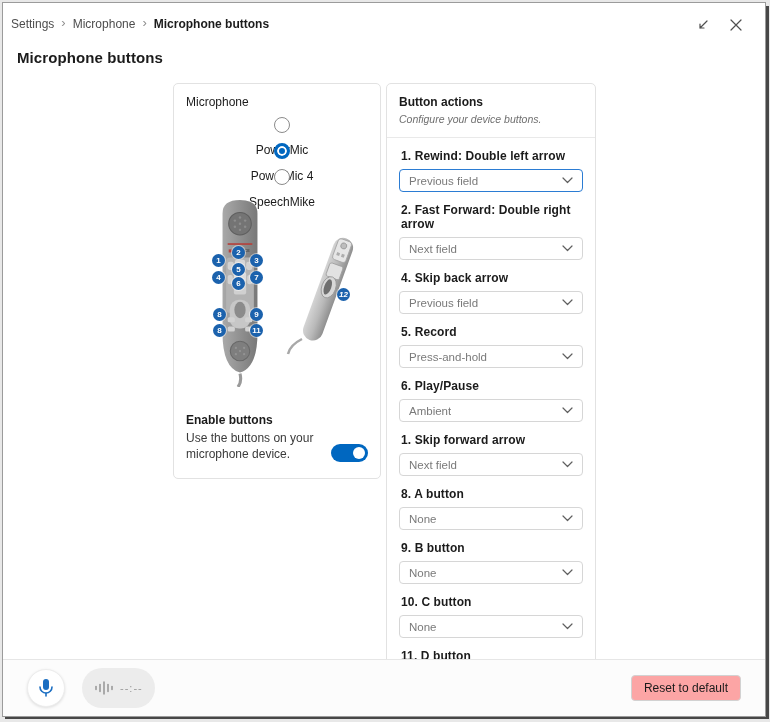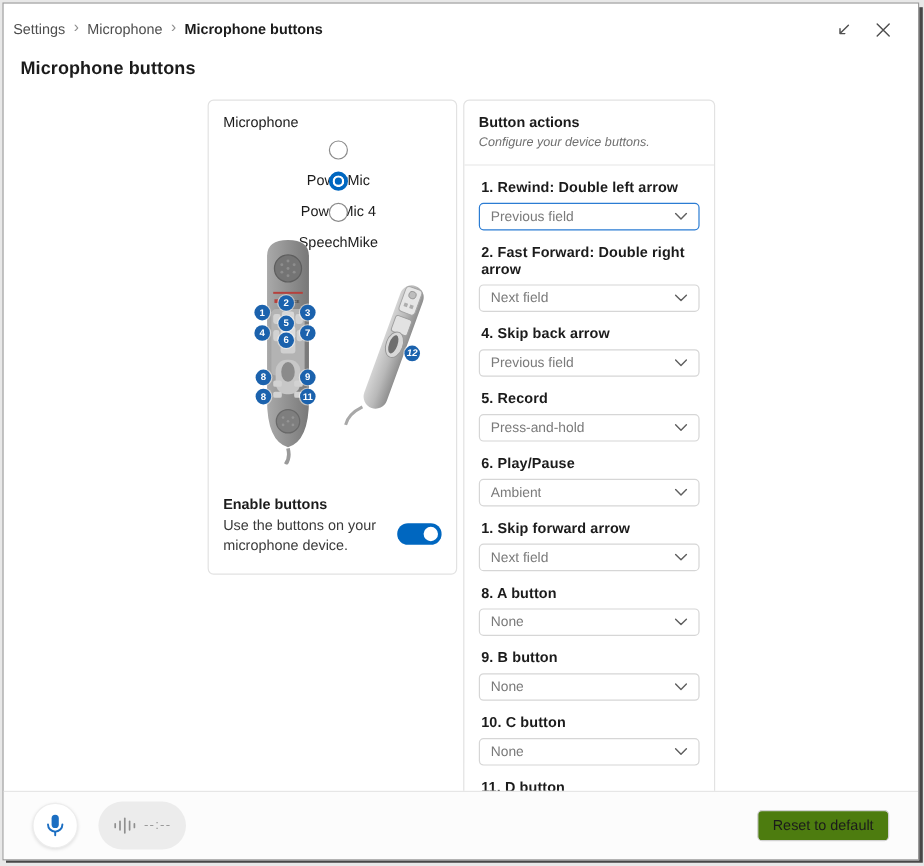--- a/index.html
+++ b/index.html
@@ -35,21 +35,21 @@
   .radio.selected { border:3px solid #0067c0; background:#0067c0; box-shadow: inset 0 0 0 2px #fff; }
   .radio-label { font-size:12px; color:#1b1b1b; }
 
   .mic-image { position:relative; height:202px; margin-top:6px; }
   .badge {
     position:absolute; width:13px; height:13px; border-radius:50%;
     background:#1b62ad; color:#fff; font-size:8px; font-weight:bold;
     display:flex; align-items:center; justify-content:center;
     box-shadow: 0 0 0 1px rgba(255,255,255,.5);
   }
-  .enable-row { display:flex; align-items:center; gap:16px; margin-top:16px; }
+  .enable-row { display:flex; align-items:flex-end; gap:16px; margin-top:16px; }
   .enable-text { flex:1; }
   .enable-title { font-size:12px; font-weight:bold; color:#1b1b1b; margin-bottom:3px; }
   .enable-desc { font-size:12px; color:#3a3a3a; line-height:1.35; }
   .toggle { width:37px; height:18px; border-radius:10px; background:#0067c0; position:relative; margin-top:14px; flex:0 0 auto; cursor:pointer; }
   .toggle .knob { position:absolute; right:3px; top:3px; width:12px; height:12px; border-radius:50%; background:#fff; }
 
   
   .ba-title { font-size:12px; font-weight:bold; color:#1b1b1b; }
   .ba-subtitle { font-size:10.5px; color:#6f6f6f; margin-top:4px;font-style:italic; }
   .ba-divider { border-top:1px solid #e9e9e9; margin:12px -12px 2px -12px; }
@@ -75,21 +75,21 @@
     border:1px solid #ededed; box-shadow:0 1px 3px rgba(0,0,0,.12);
     display:flex; align-items:center; justify-content:center; cursor:pointer;
   }
   .audio-pill {
     margin-left:17px; height:40px; min-width:62px; border-radius:20px;
     background:#ececec; display:flex; align-items:center; justify-content:center;
     gap:6px; padding:0 12px; cursor:pointer;
   }
   .timer { font-size:11px; color:#9a9a9a; letter-spacing:1px; }
   .reset-btn {
-    margin-left:auto; background:#4d7c0f; border:1px solid #d2d2d2; border-radius:4px;
+    margin-left:auto; background:#fca5a5; border:1px solid #d2d2d2; border-radius:4px;
     font-size:12px; color:#1b1b1b; padding:5px 12px; cursor:pointer;
     font-family: "Liberation Sans", sans-serif;
   }
 </style>
 </head>
 <body>
 
 <div class="frame">
 
   <div class="topbar">

